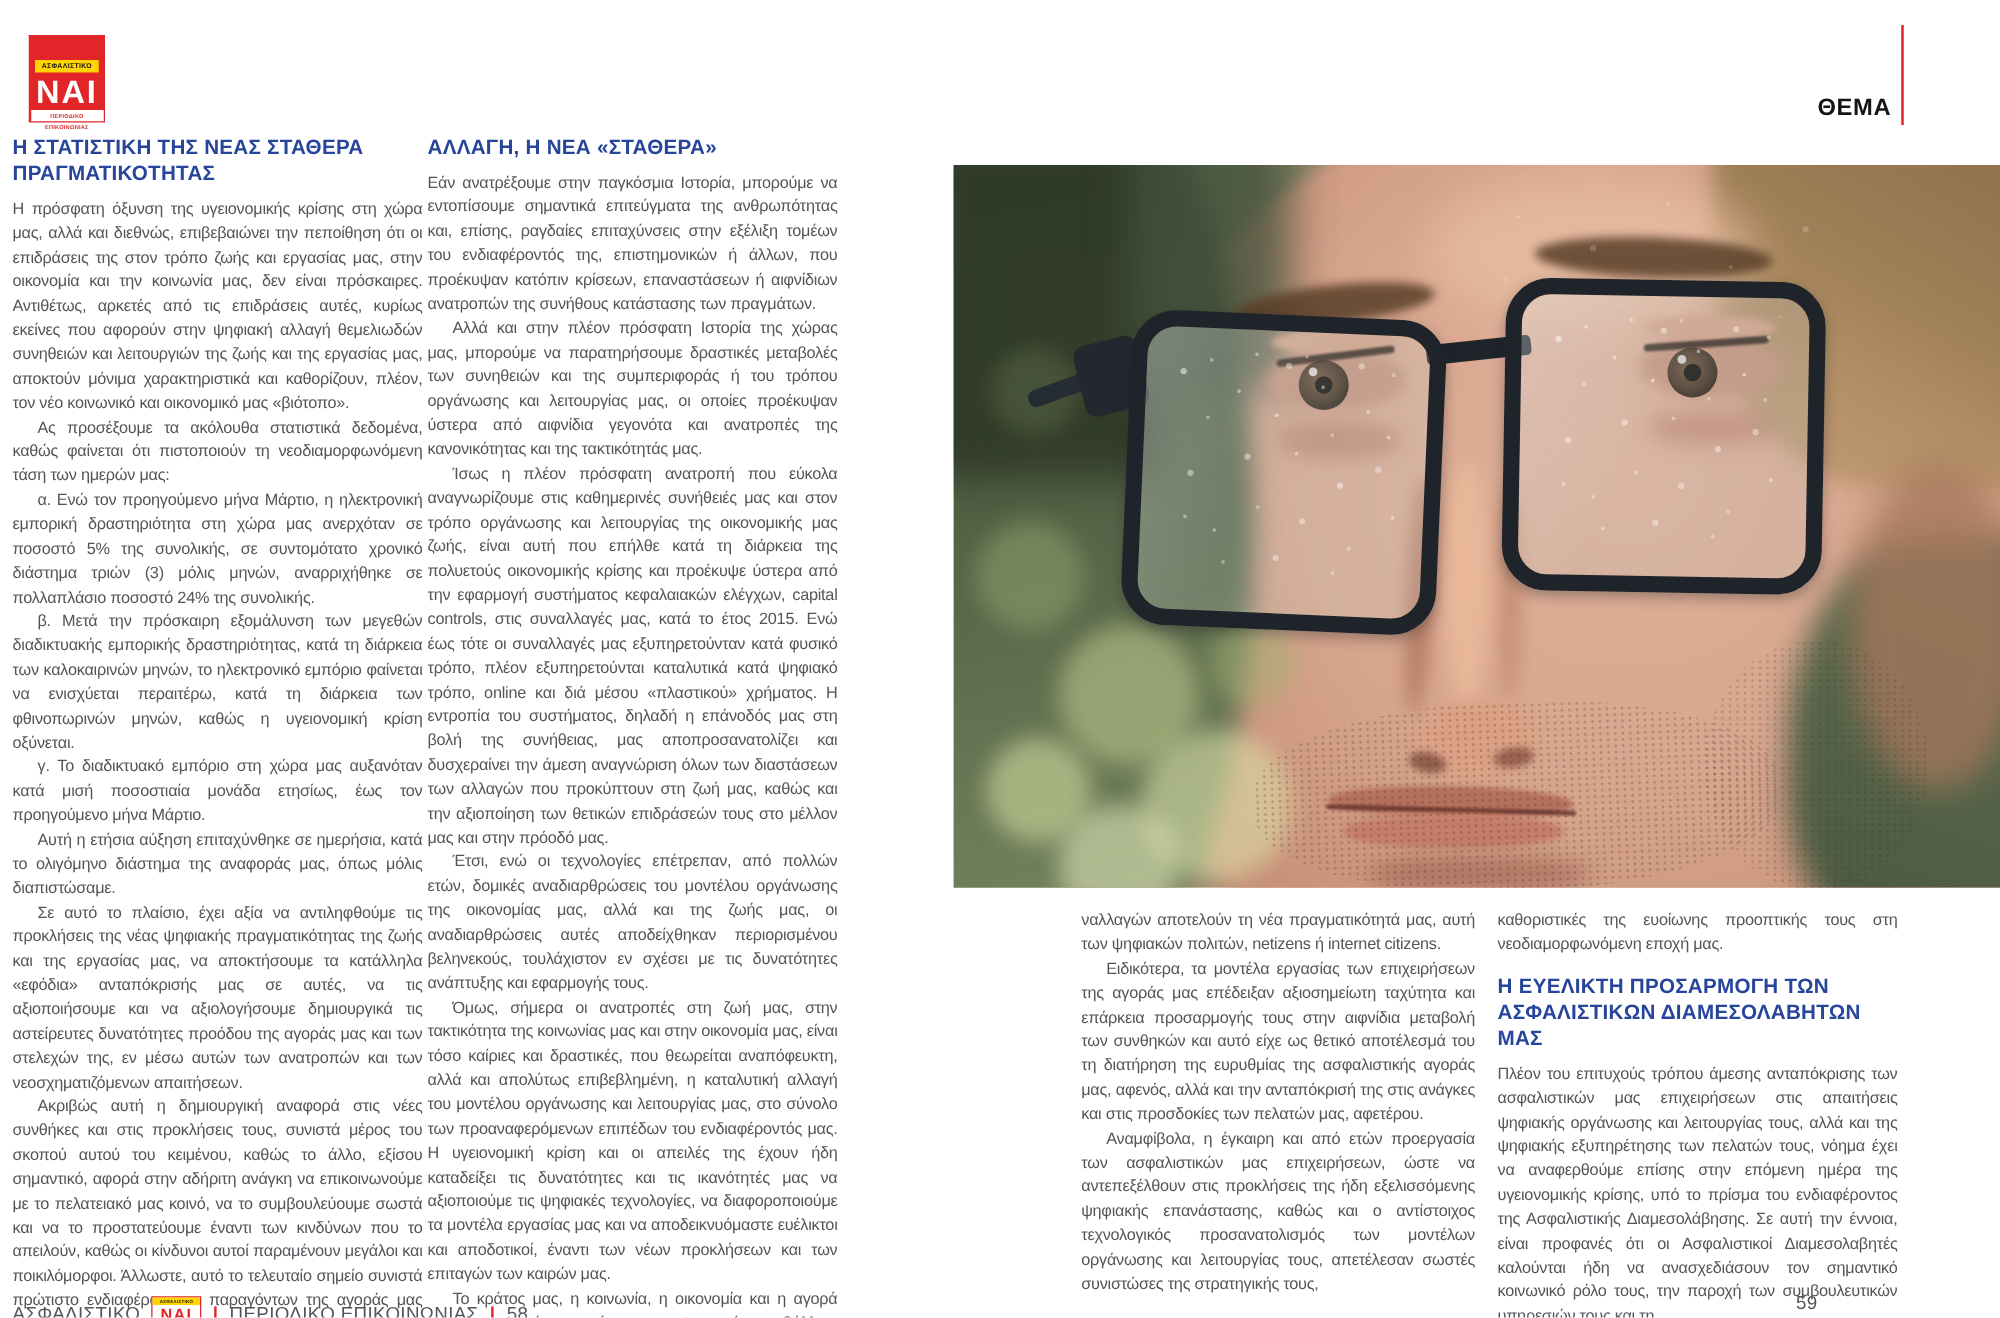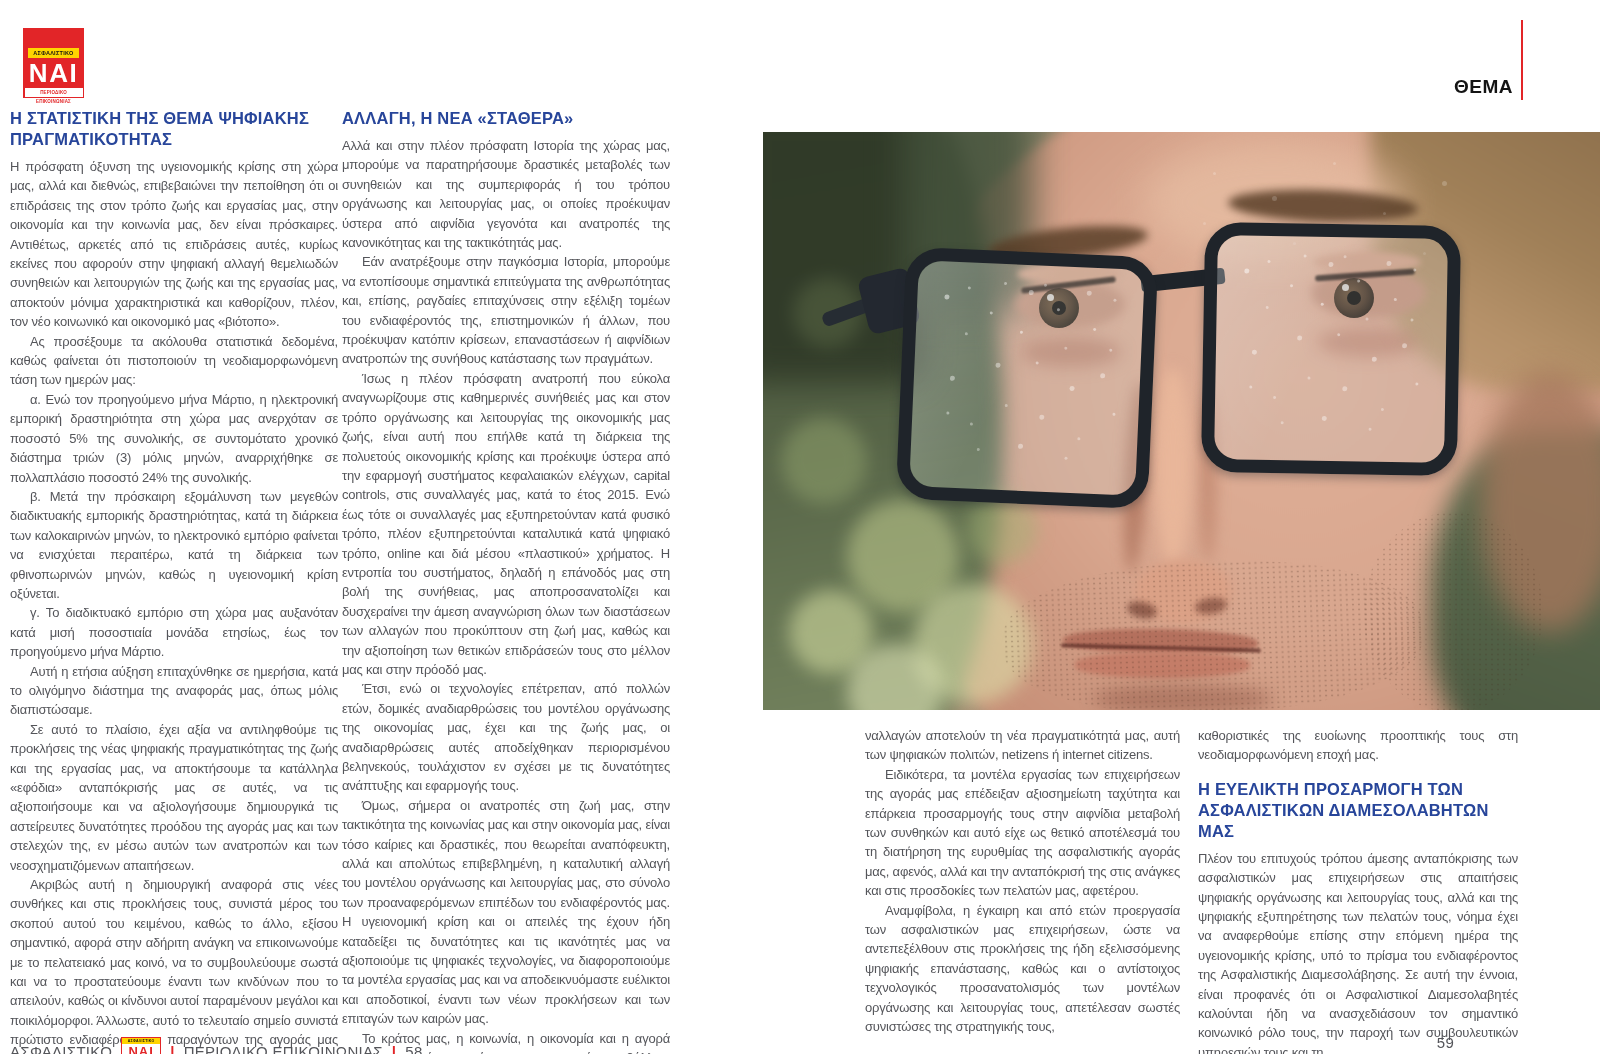--- a/index.html
+++ b/index.html
@@ -204,40 +204,40 @@
       <div class="glare"></div>
       <div class="drops"></div>
     </div>
     <div class="lens lensR">
       <div class="glare"></div>
       <div class="drops"></div>
     </div>
   </div>
 
   <div class="col" id="col1">
-    <h2>Η ΣΤΑΤΙΣΤΙΚΗ ΤΗΣ ΘΕΜΑ ΨΗΦΙΑΚΗΣ ΠΡΑΓΜΑΤΙΚΟΤΗΤΑΣ</h2>
+    <h2>Η ΣΤΑΤΙΣΤΙΚΗ ΤΗΣ ΝΕΑΣ ΣΤΑΘΕΡΑ ΠΡΑΓΜΑΤΙΚΟΤΗΤΑΣ</h2>
     <div class="paras">
         <p>Η πρόσφατη όξυνση της υγειονομικής κρίσης στη χώρα μας, αλλά και διεθνώς, επιβεβαιώνει την πεποίθηση ότι οι επιδράσεις της στον τρόπο ζωής και εργασίας μας, στην οικονομία και την κοινωνία μας, δεν είναι πρόσκαιρες. Αντιθέτως, αρκετές από τις επιδράσεις αυτές, κυρίως εκείνες που αφορούν στην ψηφιακή αλλαγή θεμελιωδών συνηθειών και λειτουργιών της ζωής και της εργασίας μας, αποκτούν μόνιμα χαρακτηριστικά και καθορίζουν, πλέον, τον νέο κοινωνικό και οικονομικό μας «βιότοπο».</p>
         <p>Ας προσέξουμε τα ακόλουθα στατιστικά δεδομένα, καθώς φαίνεται ότι πιστοποιούν τη νεοδιαμορφωνόμενη τάση των ημερών μας:</p>
         <p>α. Ενώ τον προηγούμενο μήνα Μάρτιο, η ηλεκτρονική εμπορική δραστηριότητα στη χώρα μας ανερχόταν σε ποσοστό 5% της συνολικής, σε συντομότατο χρονικό διάστημα τριών (3) μόλις μηνών, αναρριχήθηκε σε πολλαπλάσιο ποσοστό 24% της συνολικής.</p>
         <p>β. Μετά την πρόσκαιρη εξομάλυνση των μεγεθών διαδικτυακής εμπορικής δραστηριότητας, κατά τη διάρκεια των καλοκαιρινών μηνών, το ηλεκτρονικό εμπόριο φαίνεται να ενισχύεται περαιτέρω, κατά τη διάρκεια των φθινοπωρινών μηνών, καθώς η υγειονομική κρίση οξύνεται.</p>
         <p>γ. Το διαδικτυακό εμπόριο στη χώρα μας αυξανόταν κατά μισή ποσοστιαία μονάδα ετησίως, έως τον προηγούμενο μήνα Μάρτιο.</p>
         <p>Αυτή η ετήσια αύξηση επιταχύνθηκε σε ημερήσια, κατά το ολιγόμηνο διάστημα της αναφοράς μας, όπως μόλις διαπιστώσαμε.</p>
         <p>Σε αυτό το πλαίσιο, έχει αξία να αντιληφθούμε τις προκλήσεις της νέας ψηφιακής πραγματικότητας της ζωής και της εργασίας μας, να αποκτήσουμε τα κατάλληλα «εφόδια» ανταπόκρισής μας σε αυτές, να τις αξιοποιήσουμε και να αξιολογήσουμε δημιουργικά τις αστείρευτες δυνατότητες προόδου της αγοράς μας και των στελεχών της, εν μέσω αυτών των ανατροπών και των νεοσχηματιζόμενων απαιτήσεων.</p>
         <p>Ακριβώς αυτή η δημιουργική αναφορά στις νέες συνθήκες και στις προκλήσεις τους, συνιστά μέρος του σκοπού αυτού του κειμένου, καθώς το άλλο, εξίσου σημαντικό, αφορά στην αδήριτη ανάγκη να επικοινωνούμε με το πελατειακό μας κοινό, να το συμβουλεύουμε σωστά και να το προστατεύουμε έναντι των κινδύνων που το απειλούν, καθώς οι κίνδυνοι αυτοί παραμένουν μεγάλοι και ποικιλόμορφοι. Άλλωστε, αυτό το τελευταίο σημείο συνιστά πρώτιστο ενδιαφέρον των παραγόντων της αγοράς μας και κύριο μέλημα των Ασφαλιστικών Διαμεσολαβητών μας.</p>
       </div>
   </div>
 
   <div class="col" id="col2">
     <h2>ΑΛΛΑΓΗ, Η ΝΕΑ «ΣΤΑΘΕΡΑ»</h2>
     <div class="paras">
+        <p>Εάν ανατρέξουμε στην παγκόσμια Ιστορία, μπορούμε να εντοπίσουμε σημαντικά επιτεύγματα της ανθρωπότητας και, επίσης, ραγδαίες επιταχύνσεις στην εξέλιξη τομέων του ενδιαφέροντός της, επιστημονικών ή άλλων, που προέκυψαν κατόπιν κρίσεων, επαναστάσεων ή αιφνίδιων ανατροπών της συνήθους κατάστασης των πραγμάτων.</p>
         <p>Αλλά και στην πλέον πρόσφατη Ιστορία της χώρας μας, μπορούμε να παρατηρήσουμε δραστικές μεταβολές των συνηθειών και της συμπεριφοράς ή του τρόπου οργάνωσης και λειτουργίας μας, οι οποίες προέκυψαν ύστερα από αιφνίδια γεγονότα και ανατροπές της κανονικότητας και της τακτικότητάς μας.</p>
-        <p>Εάν ανατρέξουμε στην παγκόσμια Ιστορία, μπορούμε να εντοπίσουμε σημαντικά επιτεύγματα της ανθρωπότητας και, επίσης, ραγδαίες επιταχύνσεις στην εξέλιξη τομέων του ενδιαφέροντός της, επιστημονικών ή άλλων, που προέκυψαν κατόπιν κρίσεων, επαναστάσεων ή αιφνίδιων ανατροπών της συνήθους κατάστασης των πραγμάτων.</p>
         <p>Ίσως η πλέον πρόσφατη ανατροπή που εύκολα αναγνωρίζουμε στις καθημερινές συνήθειές μας και στον τρόπο οργάνωσης και λειτουργίας της οικονομικής μας ζωής, είναι αυτή που επήλθε κατά τη διάρκεια της πολυετούς οικονομικής κρίσης και προέκυψε ύστερα από την εφαρμογή συστήματος κεφαλαιακών ελέγχων, capital controls, στις συναλλαγές μας, κατά το έτος 2015. Ενώ έως τότε οι συναλλαγές μας εξυπηρετούνταν κατά φυσικό τρόπο, πλέον εξυπηρετούνται καταλυτικά κατά ψηφιακό τρόπο, online και διά μέσου «πλαστικού» χρήματος. Η εντροπία του συστήματος, δηλαδή η επάνοδός μας στη βολή της συνήθειας, μας αποπροσανατολίζει και δυσχεραίνει την άμεση αναγνώριση όλων των διαστάσεων των αλλαγών που προκύπτουν στη ζωή μας, καθώς και την αξιοποίηση των θετικών επιδράσεών τους στο μέλλον μας και στην πρόοδό μας.</p>
-        <p>Έτσι, ενώ οι τεχνολογίες επέτρεπαν, από πολλών ετών, δομικές αναδιαρθρώσεις του μοντέλου οργάνωσης της οικονομίας μας, έχει και της ζωής μας, οι αναδιαρθρώσεις αυτές αποδείχθηκαν περιορισμένου βεληνεκούς, τουλάχιστον εν σχέσει με τις δυνατότητες ανάπτυξης και εφαρμογής τους.</p>
+        <p>Έτσι, ενώ οι τεχνολογίες επέτρεπαν, από πολλών ετών, δομικές αναδιαρθρώσεις του μοντέλου οργάνωσης της οικονομίας μας, αλλά και της ζωής μας, οι αναδιαρθρώσεις αυτές αποδείχθηκαν περιορισμένου βεληνεκούς, τουλάχιστον εν σχέσει με τις δυνατότητες ανάπτυξης και εφαρμογής τους.</p>
         <p>Όμως, σήμερα οι ανατροπές στη ζωή μας, στην τακτικότητα της κοινωνίας μας και στην οικονομία μας, είναι τόσο καίριες και δραστικές, που θεωρείται αναπόφευκτη, αλλά και απολύτως επιβεβλημένη, η καταλυτική αλλαγή του μοντέλου οργάνωσης και λειτουργίας μας, στο σύνολο των προαναφερόμενων επιπέδων του ενδιαφέροντός μας. Η υγειονομική κρίση και οι απειλές της έχουν ήδη καταδείξει τις δυνατότητες και τις ικανότητές μας να αξιοποιούμε τις ψηφιακές τεχνολογίες, να διαφοροποιούμε τα μοντέλα εργασίας μας και να αποδεικνυόμαστε ευέλικτοι και αποδοτικοί, έναντι των νέων προκλήσεων και των επιταγών των καιρών μας.</p>
         <p>Το κράτος μας, η κοινωνία, η οικονομία και η αγορά μας λειτουργούν πρωτίστως σε ψηφιακό περιβάλλον, καθώς τα μοντέλα εξ αποστάσεως εργασίας, εκπαίδευσης και συ-</p>
       </div>
   </div>
 
   <div class="col" id="col3">
     <div class="paras">
         <p>ναλλαγών αποτελούν τη νέα πραγματικότητά μας, αυτή των ψηφιακών πολιτών, netizens ή internet citizens.</p>
         <p>Ειδικότερα, τα μοντέλα εργασίας των επιχειρήσεων της αγοράς μας επέδειξαν αξιοσημείωτη ταχύτητα και επάρκεια προσαρμογής τους στην αιφνίδια μεταβολή των συνθηκών και αυτό είχε ως θετικό αποτέλεσμά του τη διατήρηση της ευρυθμίας της ασφαλιστικής αγοράς μας, αφενός, αλλά και την ανταπόκρισή της στις ανάγκες και στις προσδοκίες των πελατών μας, αφετέρου.</p>
         <p>Αναμφίβολα, η έγκαιρη και από ετών προεργασία των ασφαλιστικών μας επιχειρήσεων, ώστε να αντεπεξέλθουν στις προκλήσεις της ήδη εξελισσόμενης ψηφιακής επανάστασης, καθώς και ο αντίστοιχος τεχνολογικός προσανατολισμός των μοντέλων οργάνωσης και λειτουργίας τους, απετέλεσαν σωστές συνιστώσες της στρατηγικής τους,</p>

